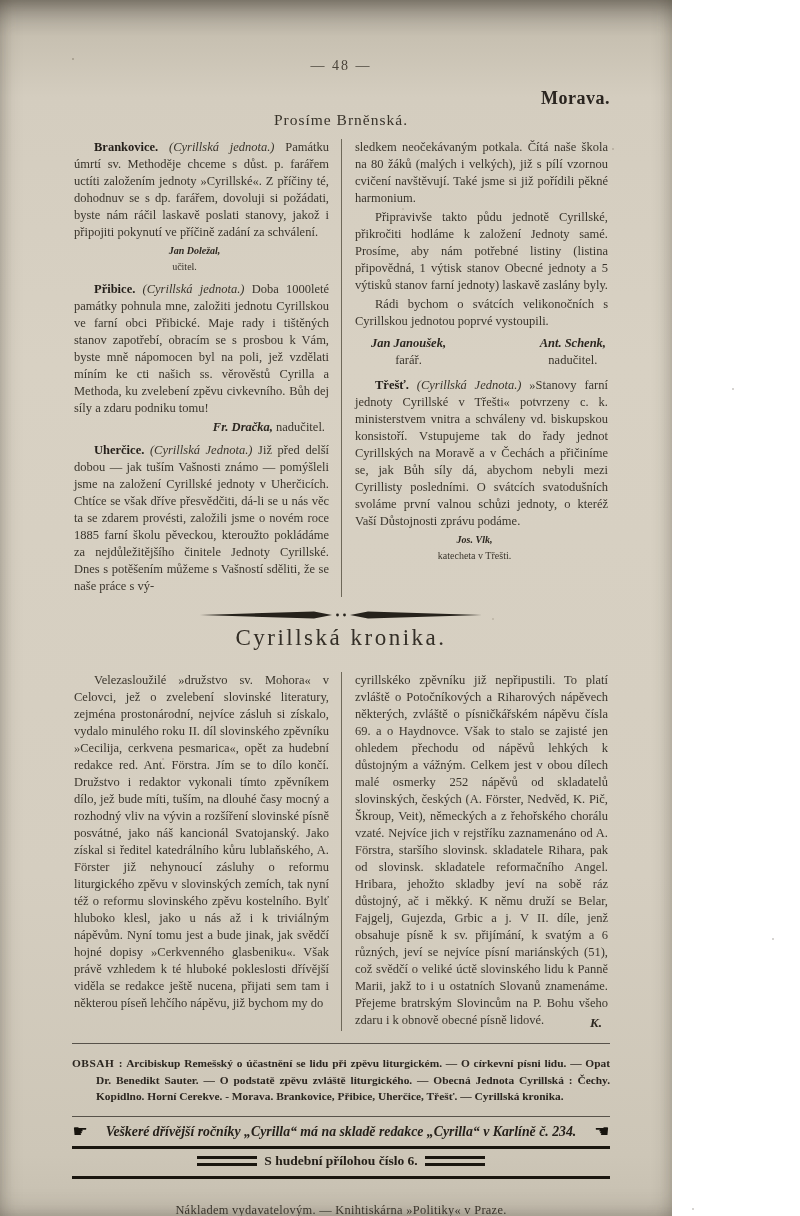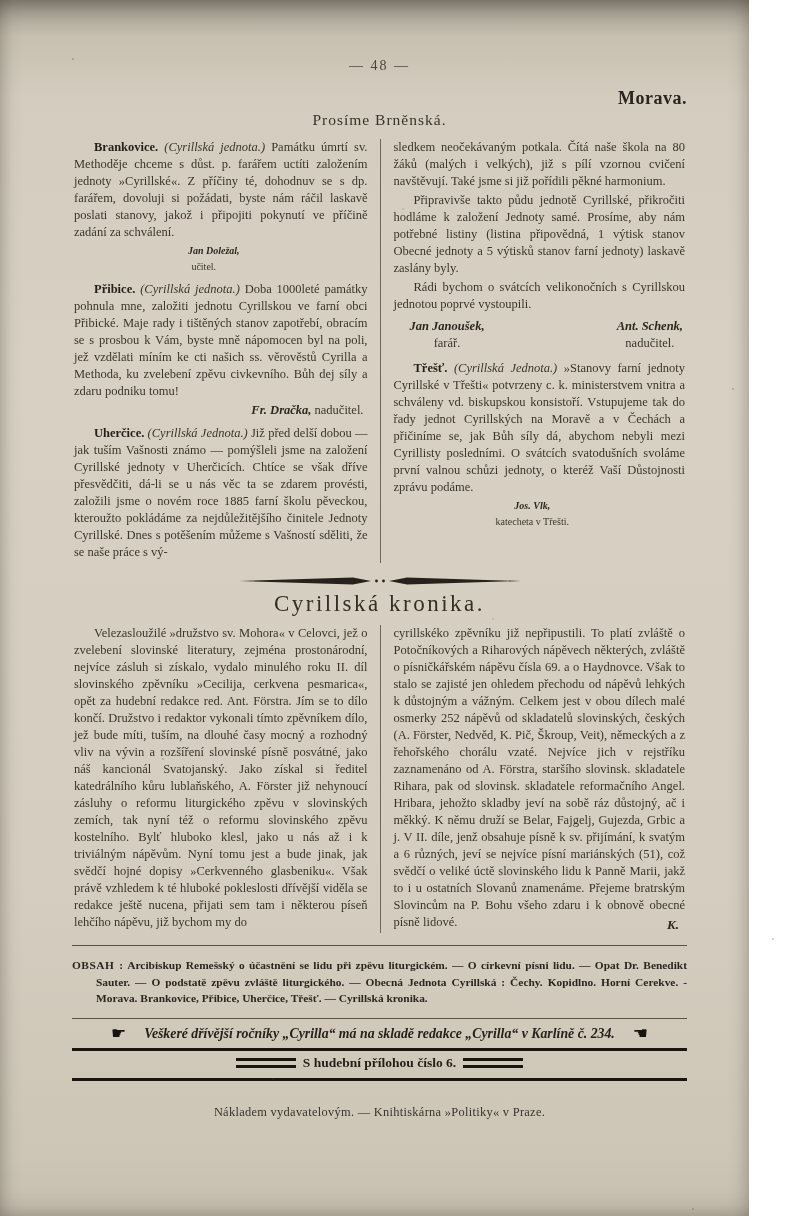--- a/index.html
+++ b/index.html
@@ -2,21 +2,21 @@
 <html><head>
 <meta charset="utf-8">
 <style>
   html,body{margin:0;padding:0;}
   body{
     width:800px;height:1216px;overflow:hidden;
     font-family:"Liberation Serif","DejaVu Serif",serif;
     color:#3a352c;
   }
   .sheet{
-    position:relative;width:749px;height:1216px;box-sizing:border-box;
+    position:relative;width:672px;height:1216px;box-sizing:border-box;
     padding:58px 62px 0 72px;
     background:linear-gradient(180deg,#a8a296 0%,#c7c0b1 3%,#d4cdbf 8%,#d8d1c3 30%,#d5cec0 72%,#cdc6b7 95%,#c6bfb0 100%);
     box-shadow:inset 0 20px 26px -16px rgba(60,53,42,.6), inset 0 -16px 24px -16px rgba(60,53,42,.35),
                inset 14px 0 22px -16px rgba(60,53,42,.35), inset -14px 0 22px -16px rgba(60,53,42,.3);
   }
   .speck{position:absolute;width:2px;height:2px;border-radius:50%;background:rgba(80,68,52,.35);
     box-shadow:120px 210px 0 rgba(80,68,52,.3), 540px 90px 0 rgba(80,68,52,.25), 660px 330px 0 rgba(80,68,52,.3),
       90px 700px 0 rgba(80,68,52,.3), 420px 560px 0 rgba(80,68,52,.2), 700px 880px 0 rgba(80,68,52,.3),
       200px 1020px 0 rgba(80,68,52,.25), 620px 1150px 0 rgba(80,68,52,.3), 330px 150px 0 rgba(80,68,52,.2);}
   .pagenum{text-align:center;font-size:14px;letter-spacing:2px;color:#4a443a;}
@@ -30,21 +30,21 @@
   p.para.noindent{text-indent:0;}
   .lead{font-weight:bold;color:#241f1a;}
   .tag{font-style:italic;}
   .sig1{text-align:center;font-size:10px;line-height:16px;padding-right:14px;margin:1px 0 6px;}
   .sig-name{font-style:italic;font-weight:bold;color:#2c2username;color:#2c2720;}
   .sig-role{padding-right:20px;}
   .sigline{text-align:right;font-size:12.5px;margin:1px 0 6px;padding-right:6px;}
   .sig-row{display:flex;justify-content:space-between;padding:3px 4px 0 18px;margin-bottom:8px;font-size:12.5px;line-height:17px;}
   .sig-block{text-align:center;}
   .ornament{display:block;margin:12px auto 4px;}
-  h1.kronika{margin:4px 0 8px;text-align:center;font-size:23px;font-weight:normal;letter-spacing:2.5px;color:#332e26;}
+  h1.kronika{margin:4px 0 21px;text-align:center;font-size:23px;font-weight:normal;letter-spacing:2.5px;color:#332e26;}
   .krel{position:relative;}
   .ksig{position:absolute;right:8px;bottom:0;font-style:italic;font-weight:bold;font-size:13px;color:#2c2720;}
   .rule-thin{border:0;border-top:1px solid #57524a;margin:12px 0 7px;}
   .rule-thin2{border:0;border-top:1px solid #57524a;margin:7px 0 5px;}
   .obsah{font-size:11.4px;font-weight:bold;line-height:16.5px;color:#2b2620;padding-left:24px;text-indent:-24px;text-align:justify;}
   .obsah .lbl{letter-spacing:.5px;}
   .stock{display:flex;align-items:center;justify-content:center;gap:18px;font-style:italic;font-weight:bold;font-size:13.8px;color:#26211b;padding:1px 0 2px;}
   .hand{font-family:"DejaVu Sans",sans-serif;font-style:normal;font-size:17px;line-height:1;color:#17140e;}
   .rule-thick{border:0;border-top:3px solid #1a160f;margin:4px 0 0;}
   .priloha-row{display:flex;align-items:center;justify-content:center;gap:7px;padding:4px 0 3px;}

